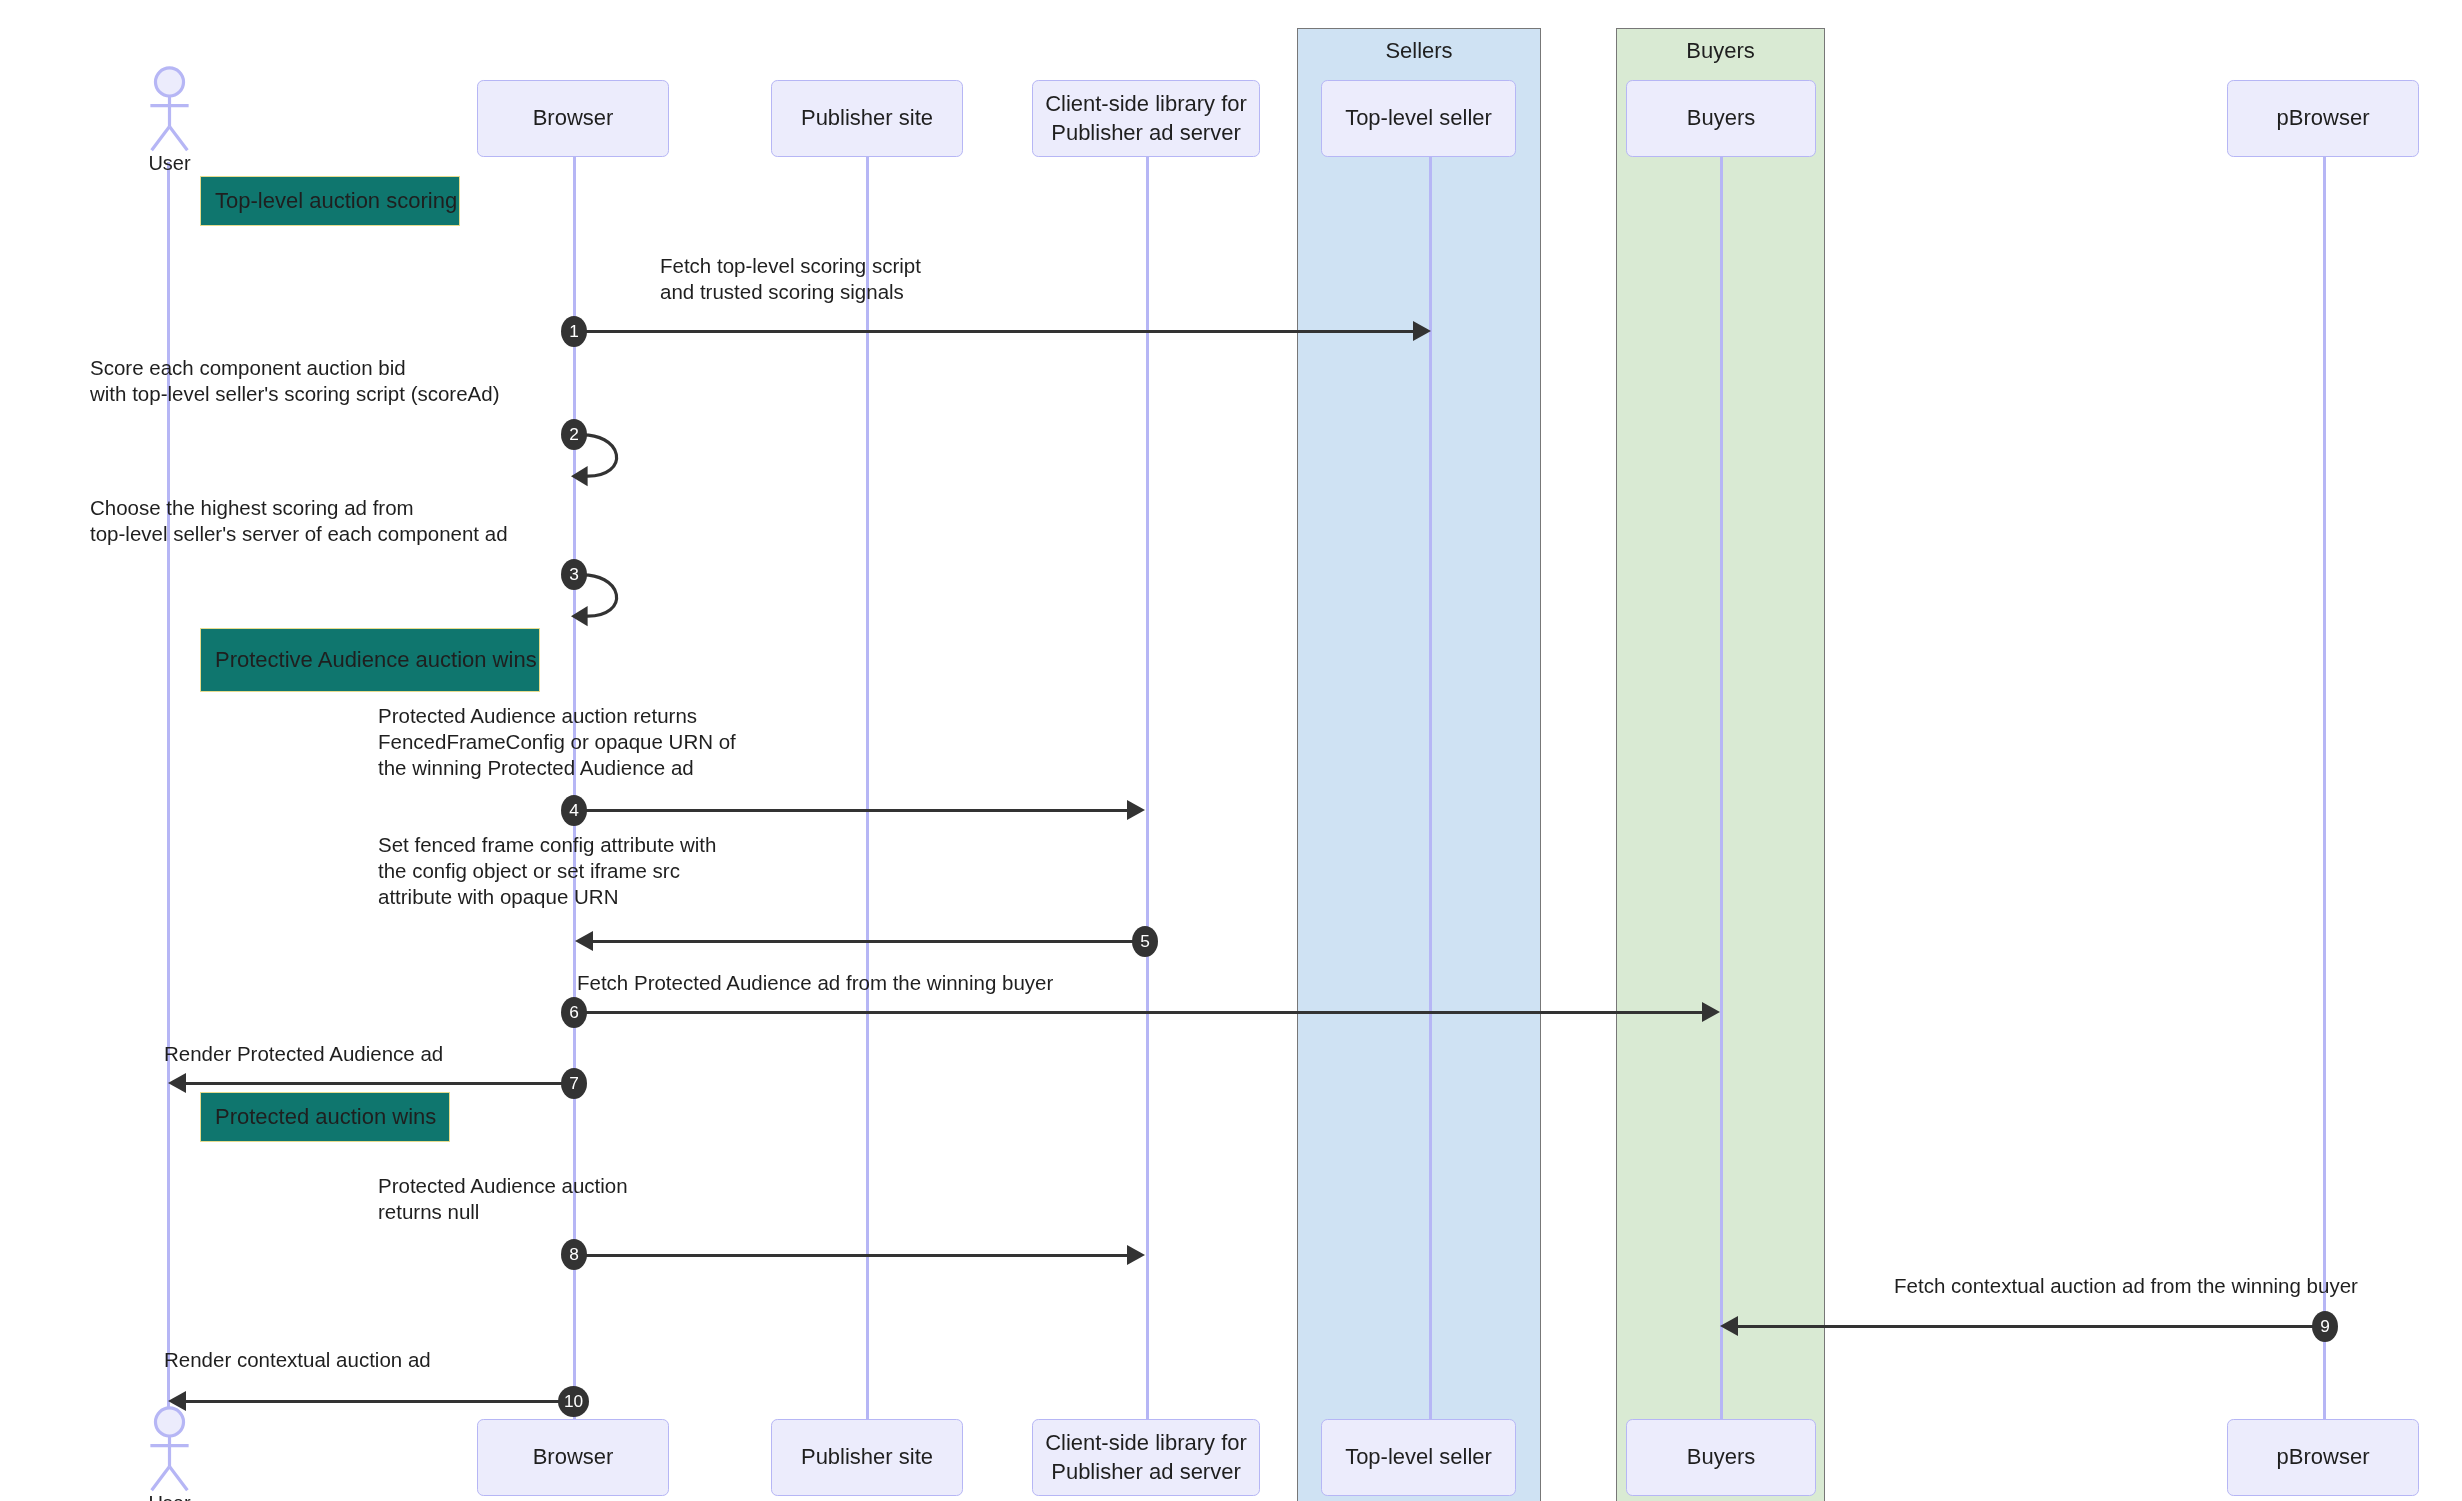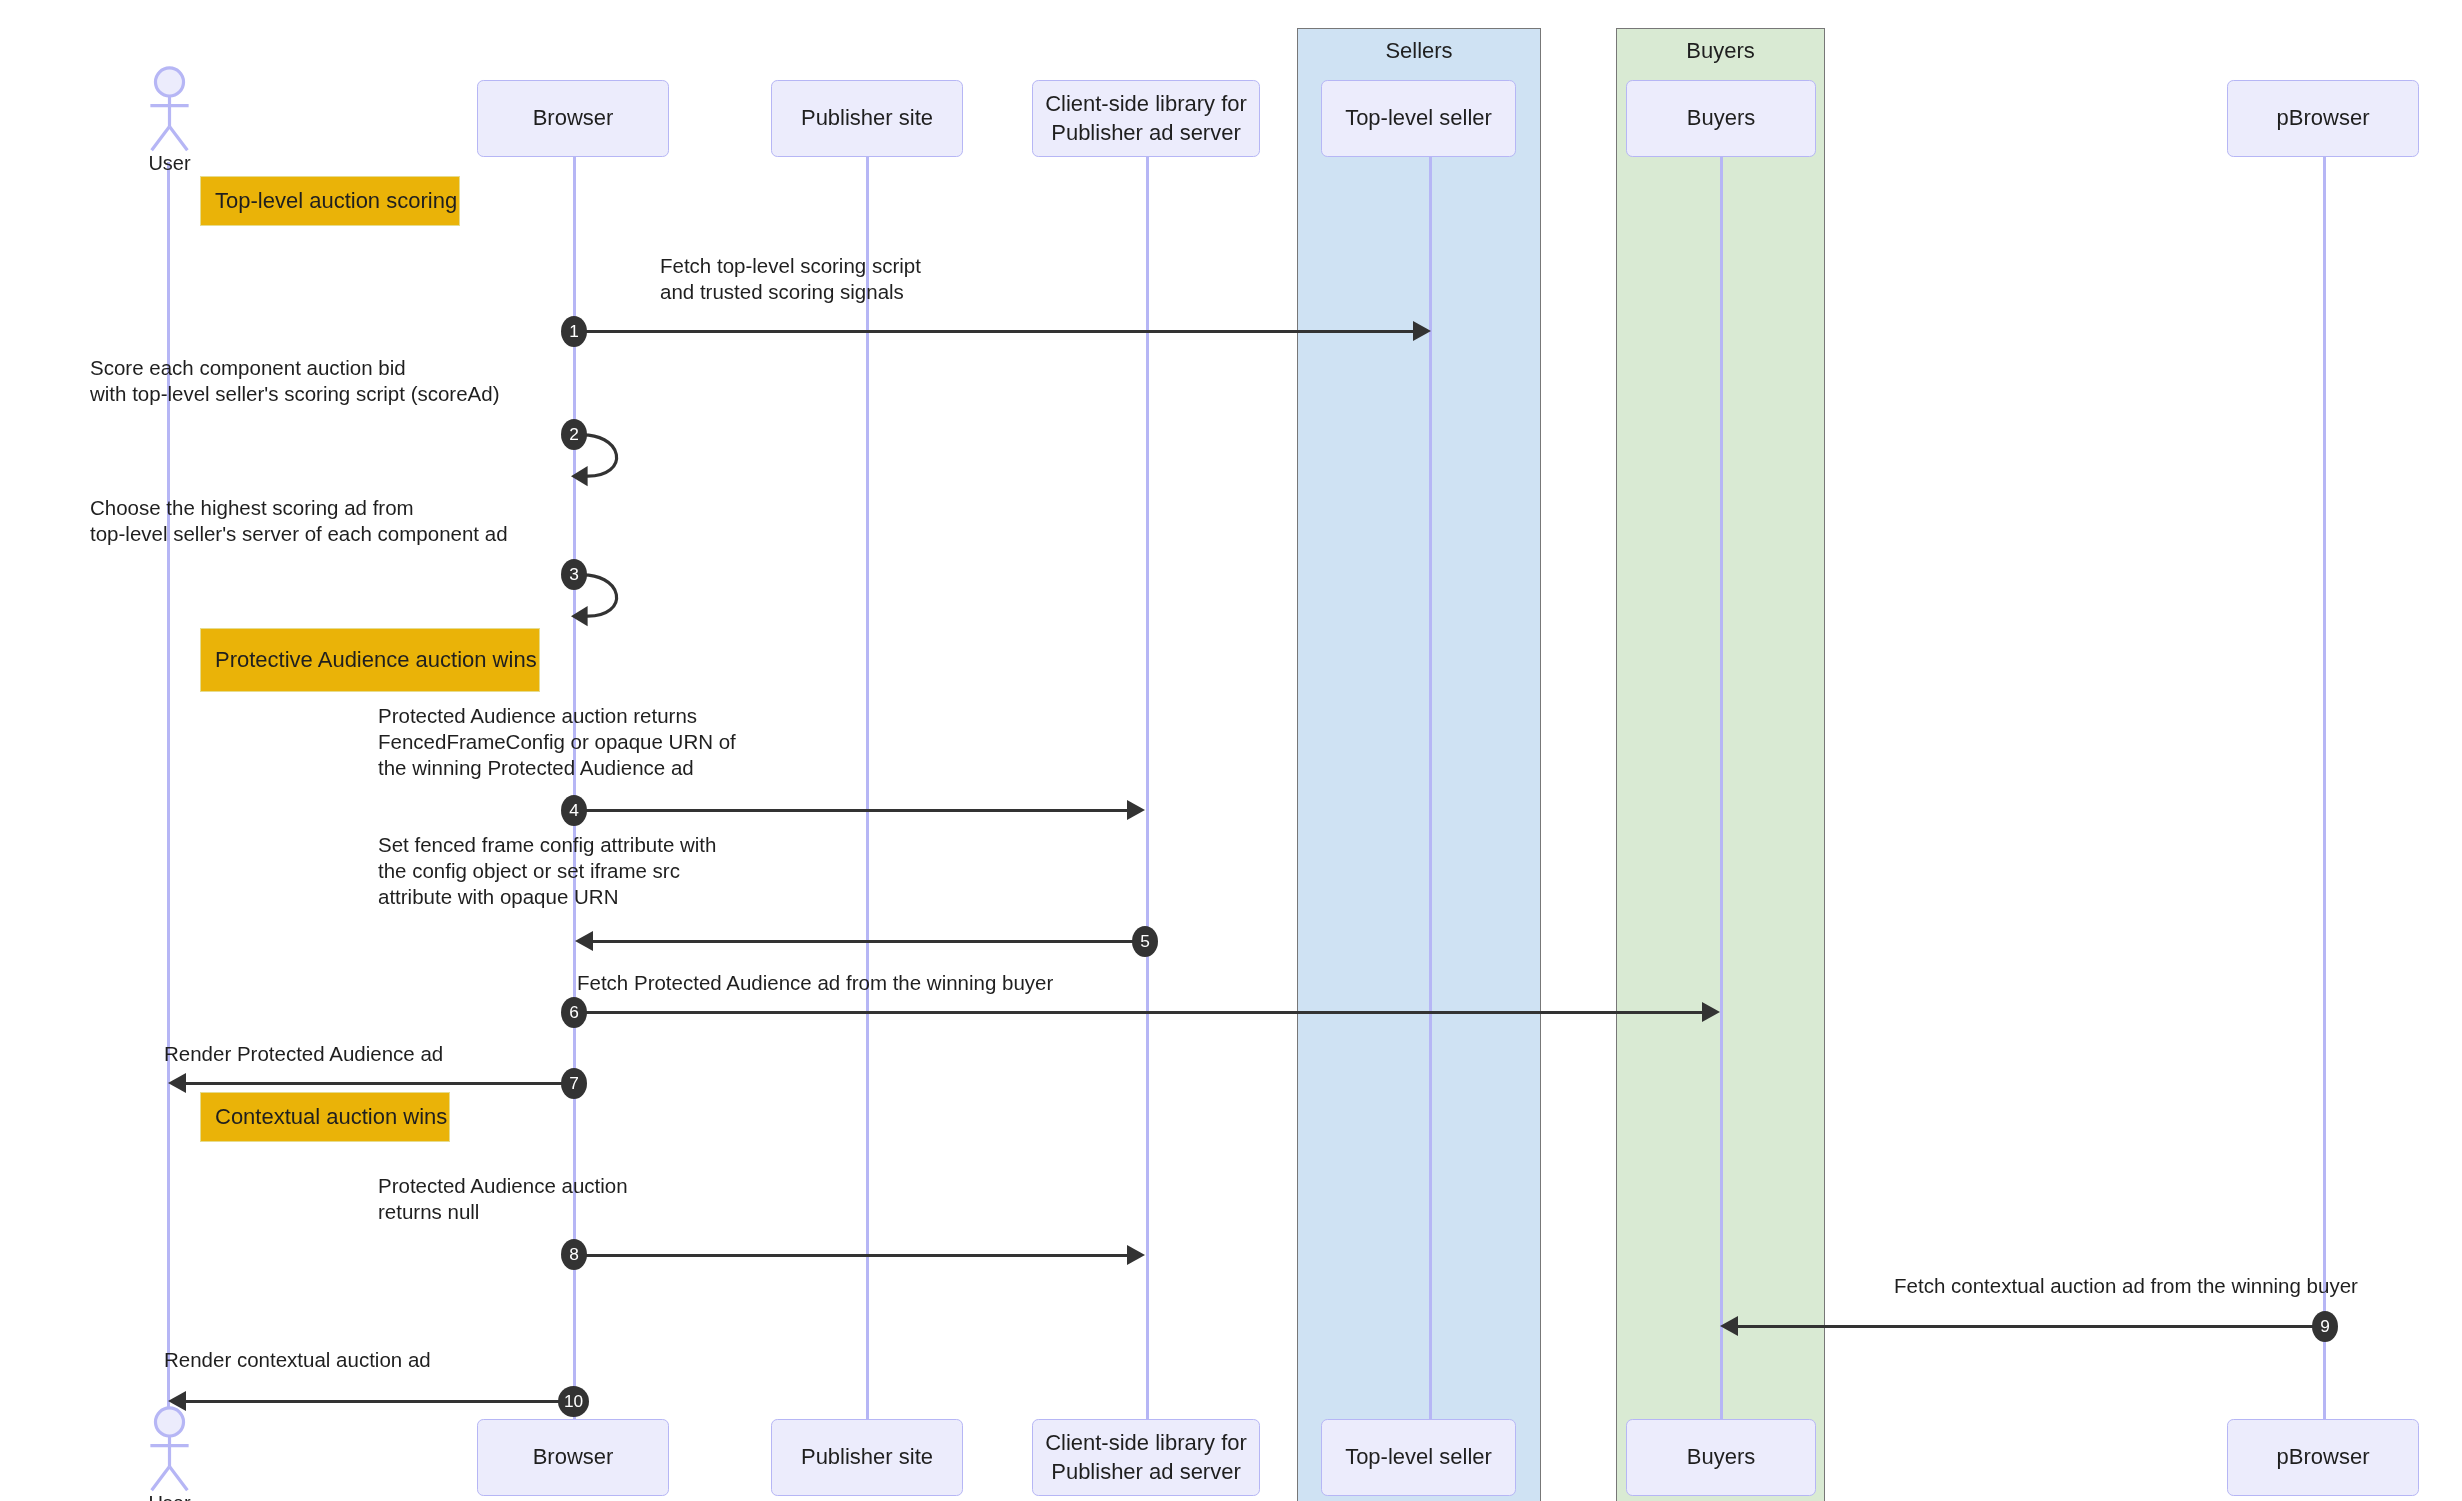--- a/index.html
+++ b/index.html
@@ -18,21 +18,21 @@
   
   .pbox{position:absolute;box-sizing:border-box;background:#ececfc;border:1.9px solid #b6b6f5;
         border-radius:6.4px;display:flex;align-items:center;justify-content:center;text-align:center;
         font-size:22px;color:#1f1f1f;line-height:1.28;padding:2.6px 5.1px;}
 
   
   .actor{position:absolute;}
   .actor-label{position:absolute;text-align:center;font-size:20px;color:#1f1f1f;white-space:nowrap;}
 
   
-  .note{position:absolute;box-sizing:border-box;background:#eab308;border:1.3px solid #e6dc8e;
+  .note{position:absolute;box-sizing:border-box;background:#0f766e;border:1.3px solid #e6dc8e;
         display:flex;align-items:center;padding-left:14px;font-size:22px;color:#1f1f1f;white-space:nowrap;}
 
   
   .msg-line{position:absolute;height:3.2px;background:#333333;}
   .arrow-head{position:absolute;width:0;height:0;border-top:10.3px solid transparent;
               border-bottom:10.3px solid transparent;}
   .arrow-right{border-left:18px solid #333333;}
   .arrow-left{border-right:18px solid #333333;}
 
   .msg-text{position:absolute;text-align:left;font-size:20.5px;color:#1f1f1f;line-height:1.28;
@@ -101,21 +101,21 @@
   <div class="pbox" style="left:1032px;top:1403px;width:228px;height:77px;white-space:pre-line;"><span style="white-space:pre-line;">Client-side library for
 Publisher ad server</span></div>
   <div class="pbox" style="left:1321px;top:1403px;width:195px;height:77px;">Top-level seller</div>
   <div class="pbox" style="left:1626px;top:1403px;width:190px;height:77px;">Buyers</div>
   <div class="pbox" style="left:2227px;top:1403px;width:192px;height:77px;">pBrowser</div>
 
   <div class="note" style="left:200px;top:160px;width:260px;height:50px;">Top-level auction scoring</div>
 
   <div class="note" style="left:200px;top:612px;width:340px;height:64px;">Protective Audience auction wins</div>
 
-  <div class="note" style="left:200px;top:1076px;width:250px;height:50px;">Contextual auction wins</div>
+  <div class="note" style="left:200px;top:1076px;width:250px;height:50px;">Protected auction wins</div>
 
   <div class="msg-text" style="left:660px;top:237px;width:962px;">Fetch top-level scoring script
 and trusted scoring signals</div>
   <div class="msg-line" style="left:575px;top:314px;width:839px;"></div>
   <div class="arrow-head arrow-right" style="left:1413px;top:305px;"></div>
   <div class="seq-badge" style="left:561px;top:300px;">1</div>
 
   <div class="msg-text" style="left:90px;top:339px;width:962px;">Score each component auction bid
 with top-level seller's scoring script (scoreAd)</div>
   <svg class="selfloop" style="left:571px;top:414px;" width="83" height="61" viewBox="0 0 130 95">

